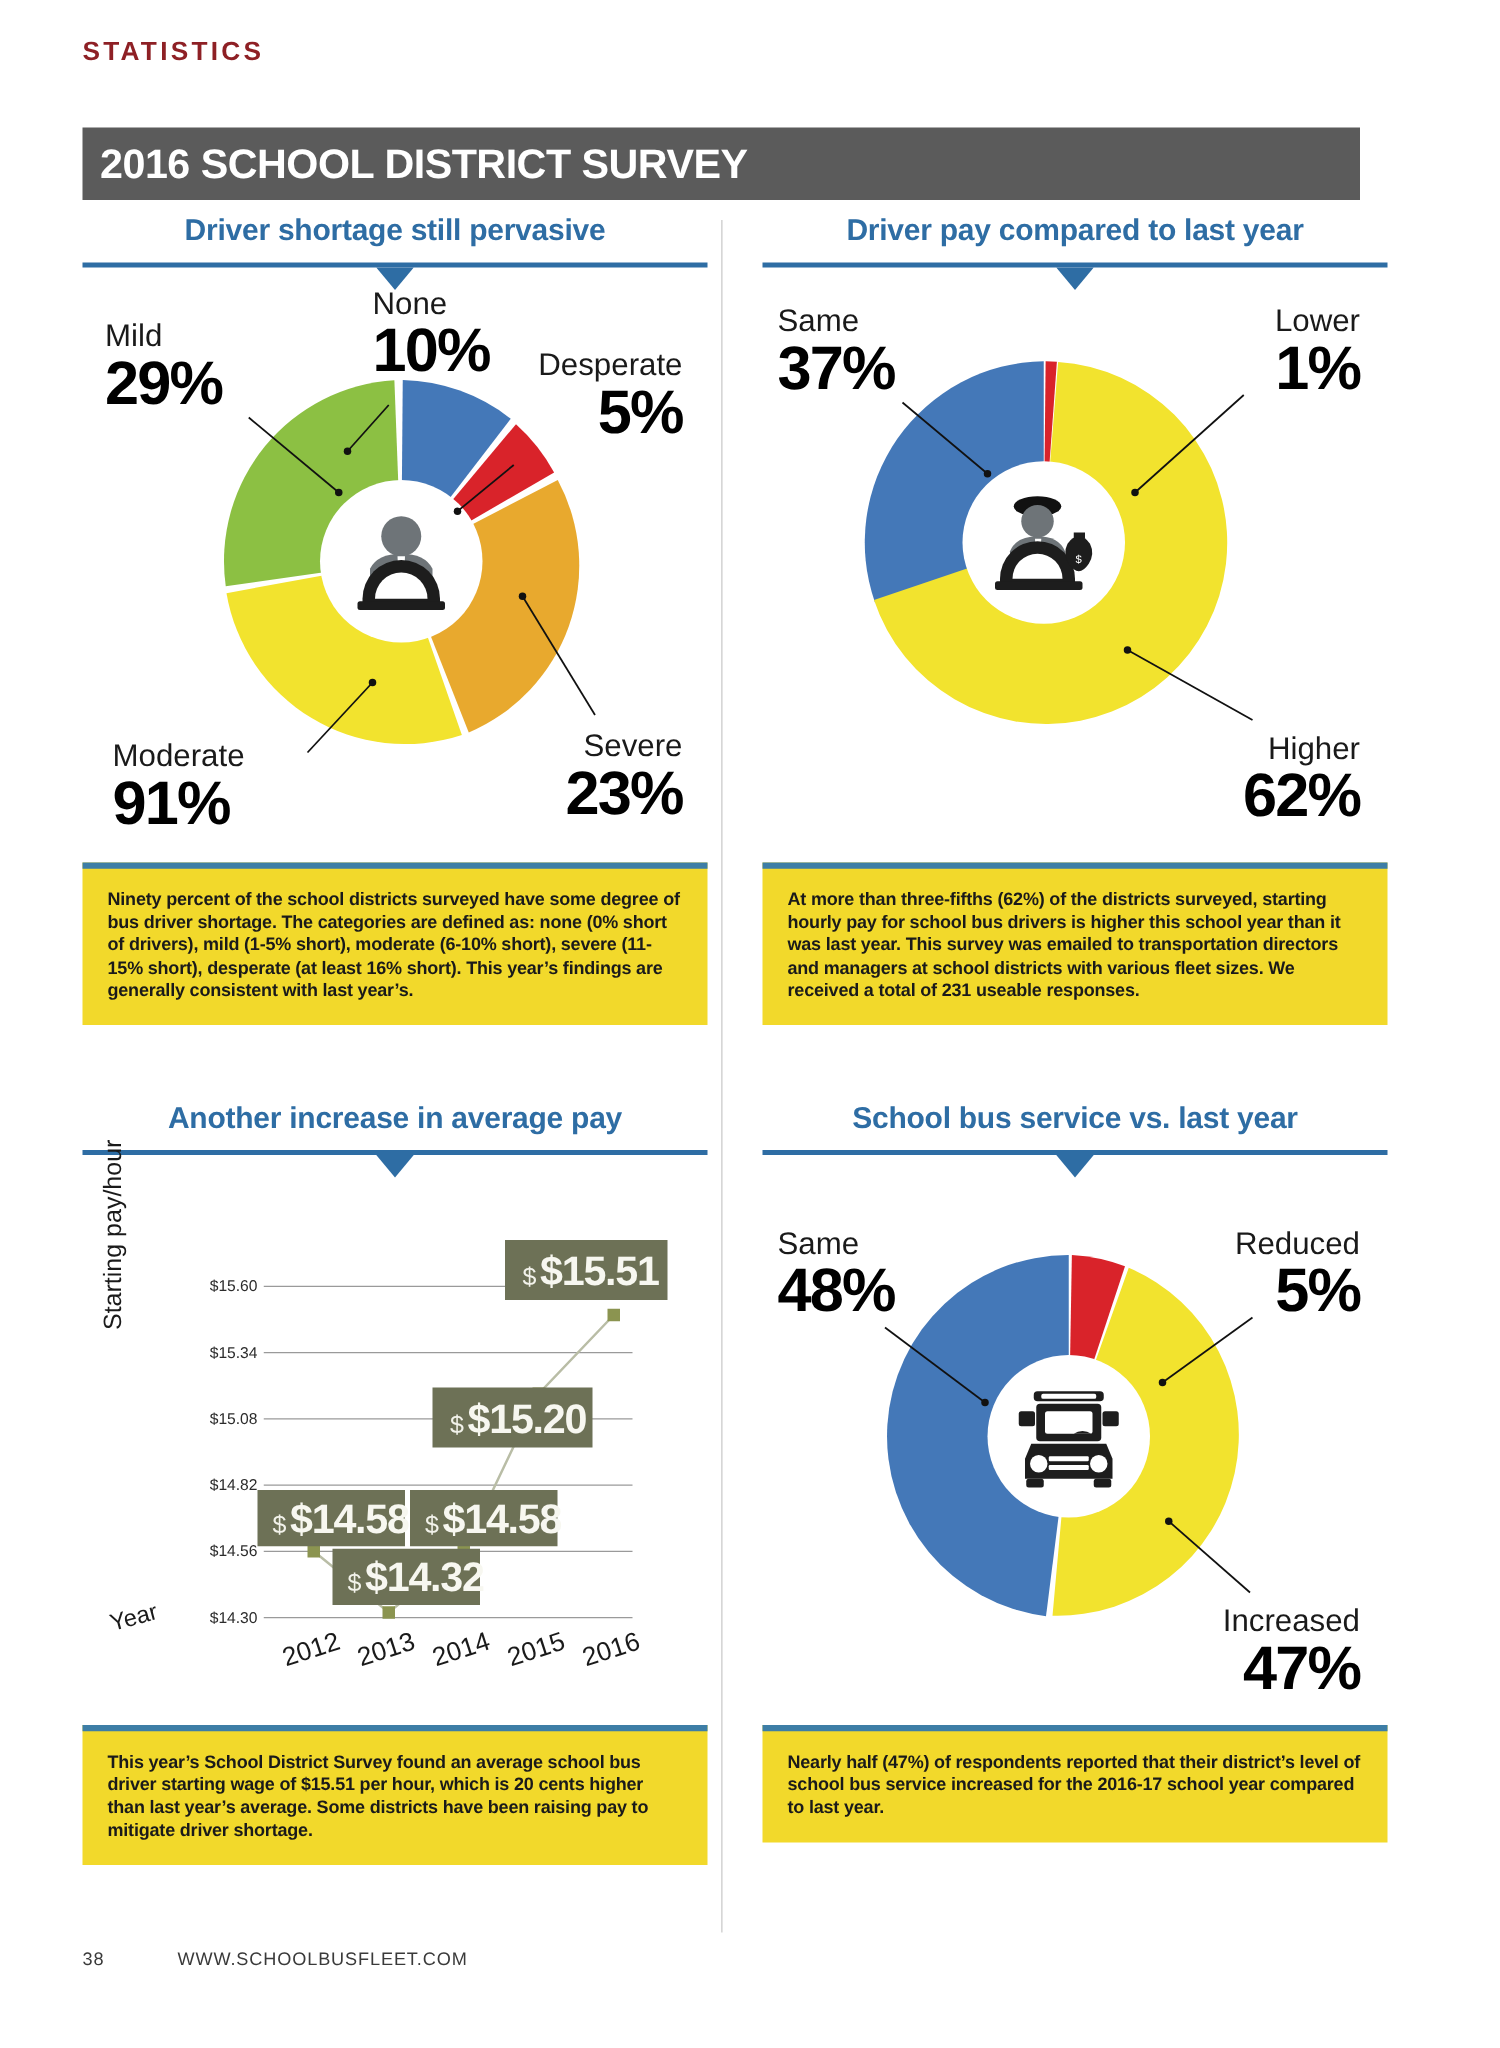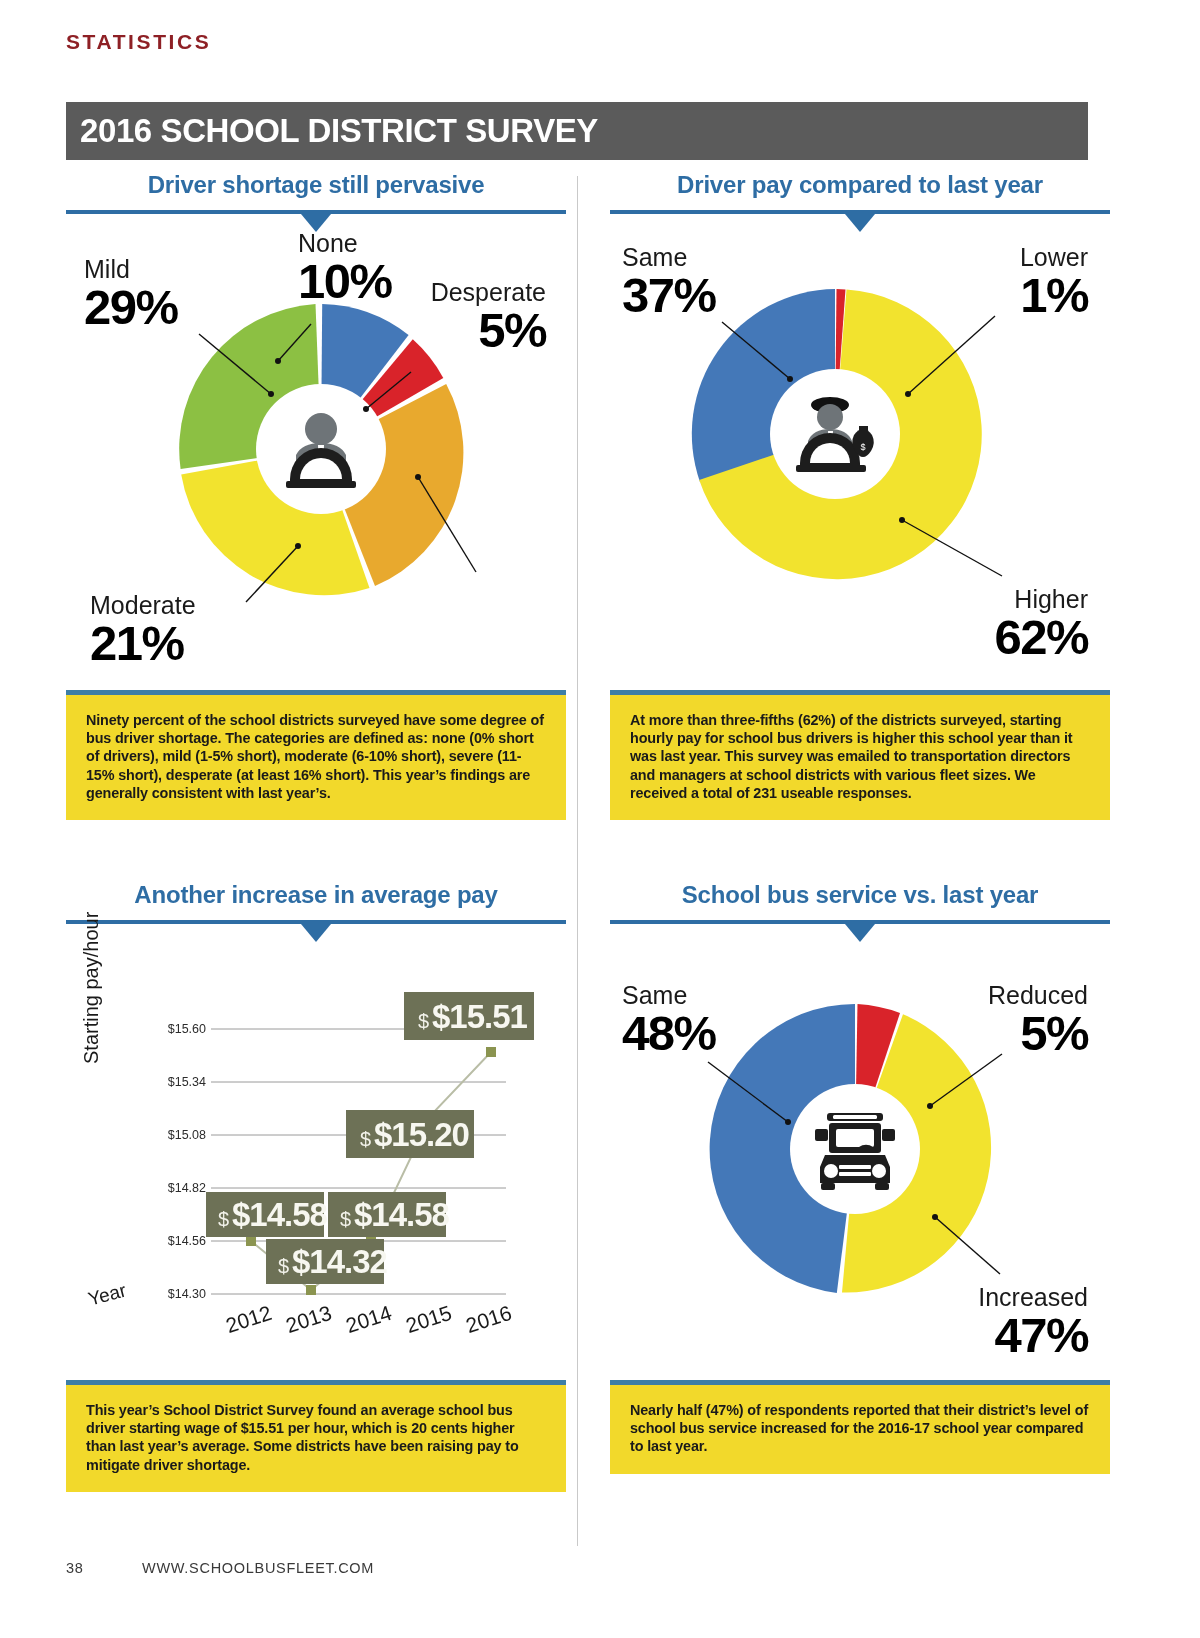--- a/index.html
+++ b/index.html
@@ -180,21 +180,25 @@
       <div class="callout" style="left:205px; top:6px;margin-left:27px;">
         <div class="cname">None</div>
         <div class="cval">10%</div>
       </div>
       <div class="callout ralign" style="left:300px; top:55px; width:180px;">
         <div class="cname">Desperate</div>
         <div class="cval">5%</div>
       </div>
       <div class="callout" style="left:24px; top:368px;">
         <div class="cname">Moderate</div>
-        <div class="cval">21%</div>
+        <div class="cval">91%</div>
+      </div>
+      <div class="callout ralign" style="left:300px; top:360px; width:180px;">
+        <div class="cname">Severe</div>
+        <div class="cval">23%</div>
       </div>
 
       <svg class="leader" style="left:0; top:0;" width="500" height="470">
         <g stroke="#111" stroke-width="1.4" fill="none">
           <line x1="133" y1="110" x2="205" y2="170"></line>
           <line x1="245" y1="100" x2="212" y2="137"></line>
           <line x1="345" y1="148" x2="300" y2="185"></line>
           <line x1="180" y1="378" x2="232" y2="322"></line>
           <line x1="410" y1="348" x2="352" y2="253"></line>
         </g>

